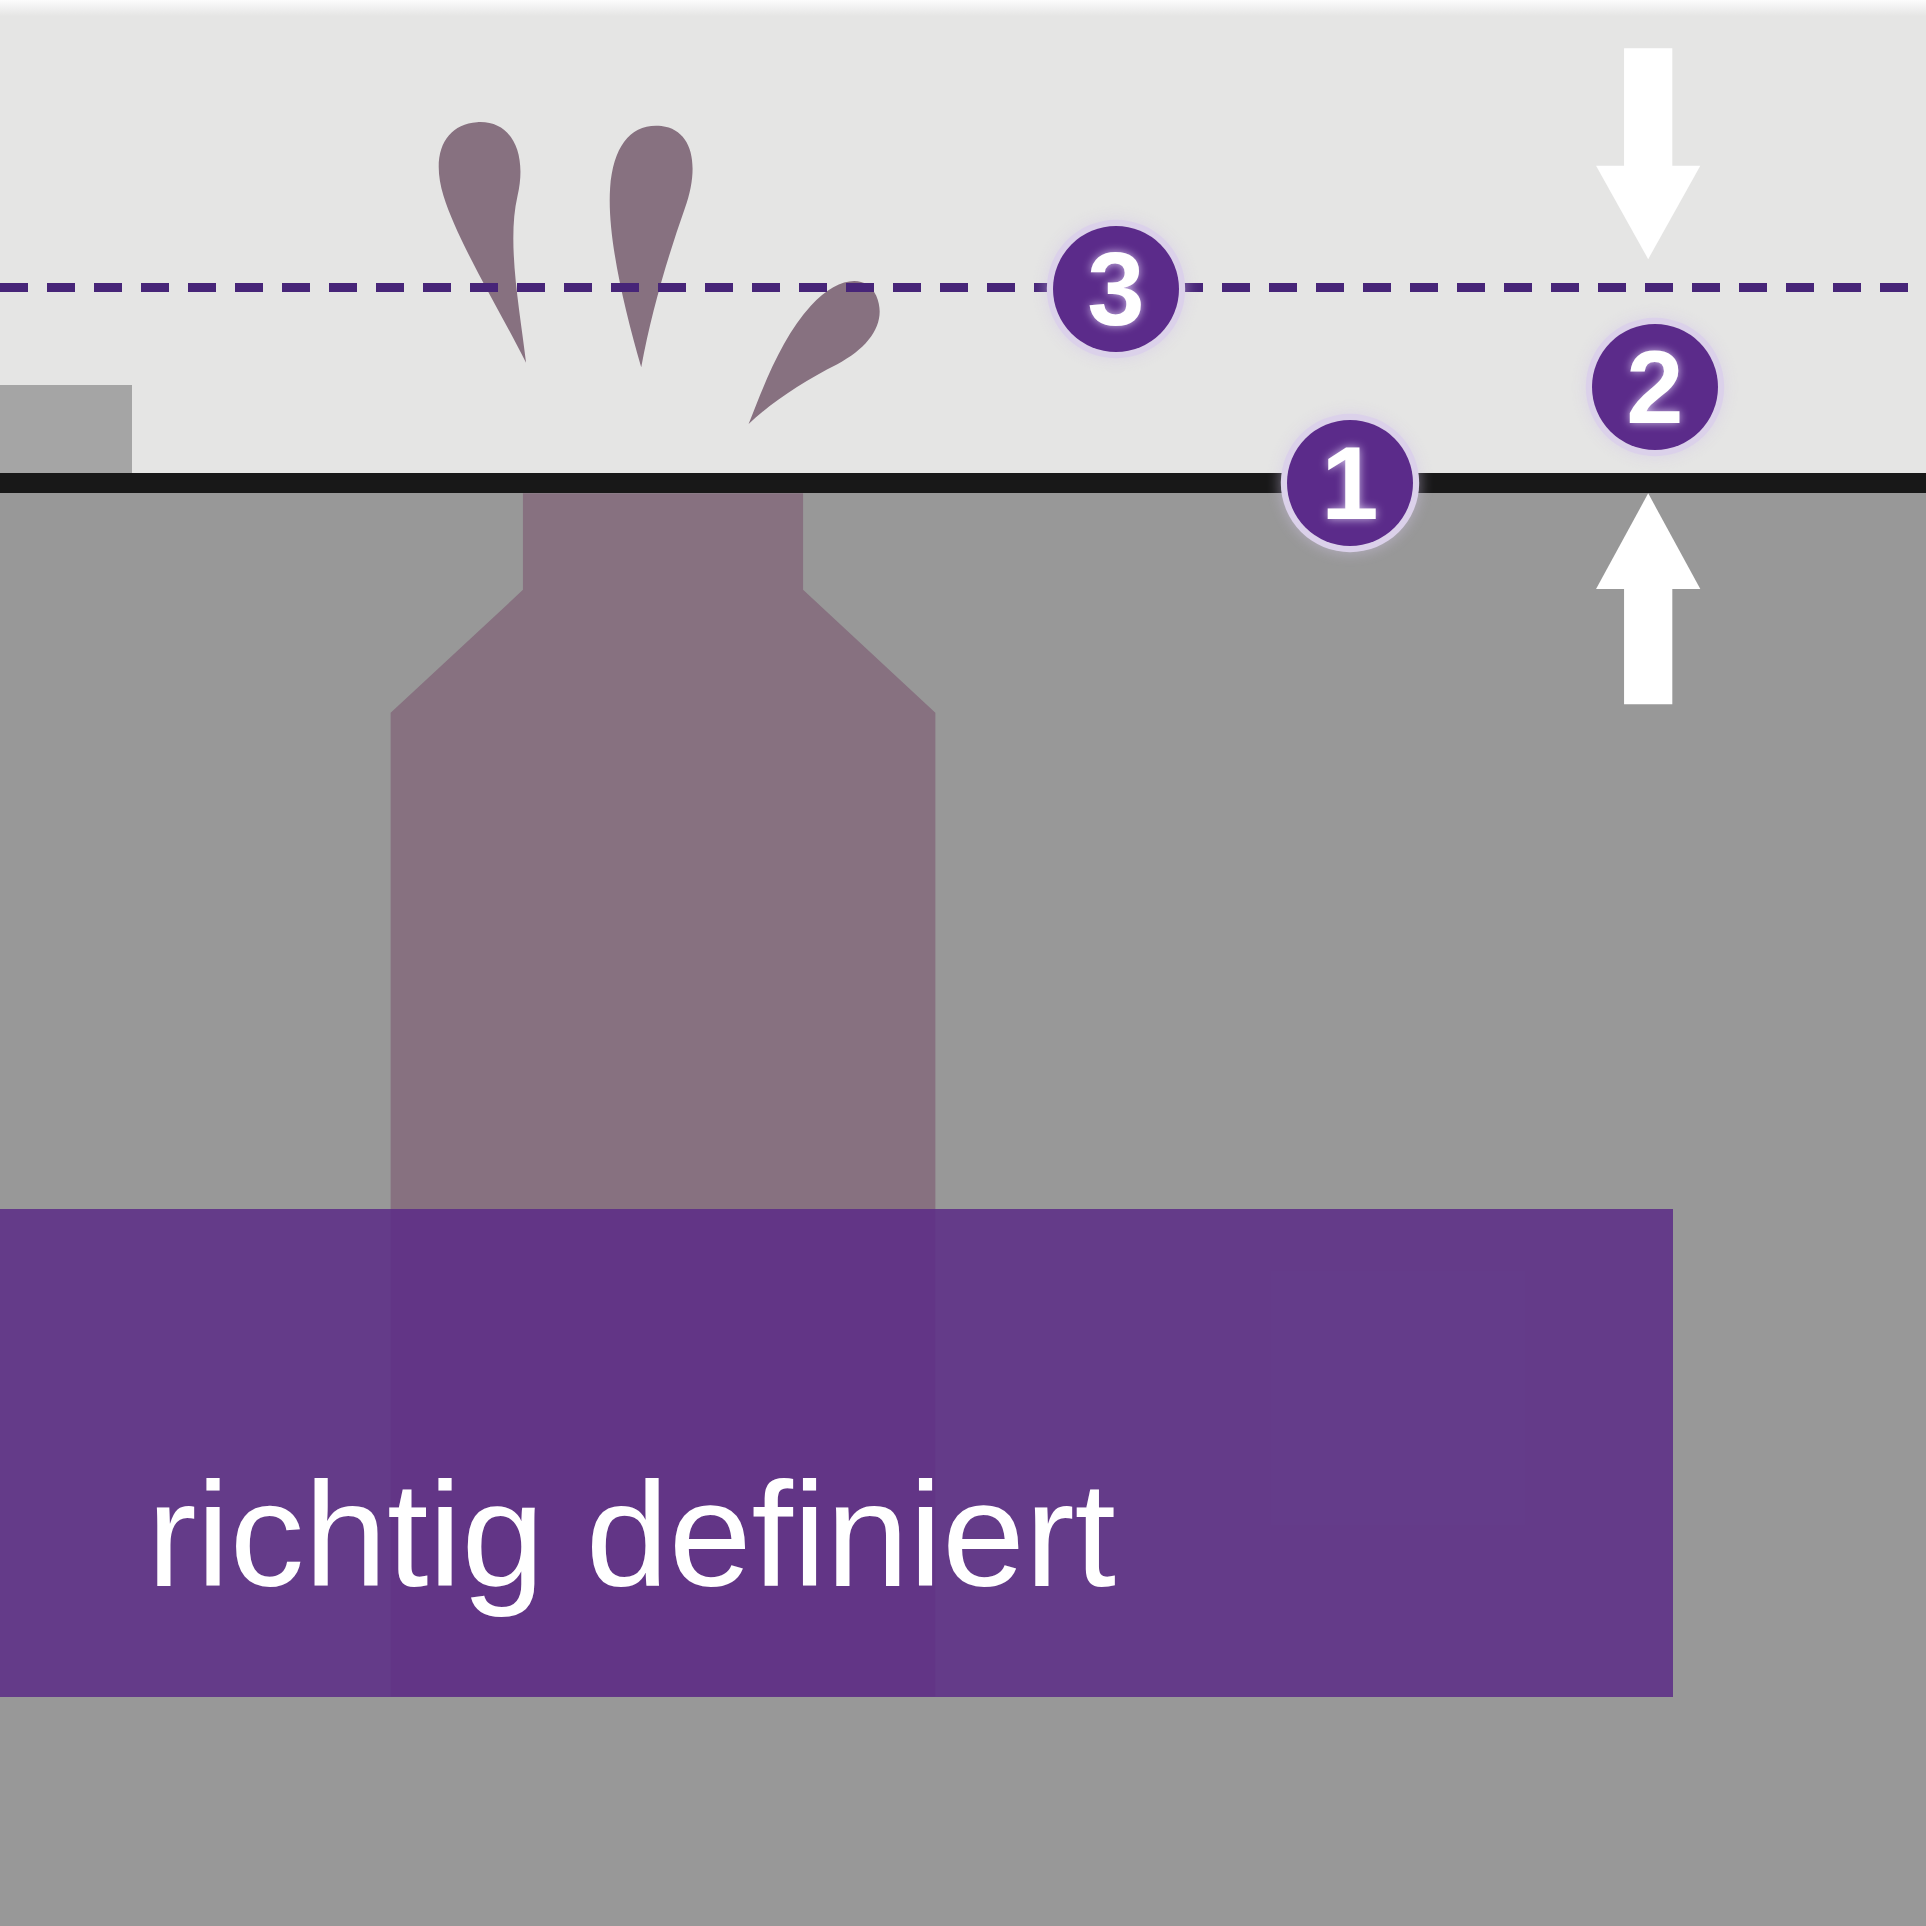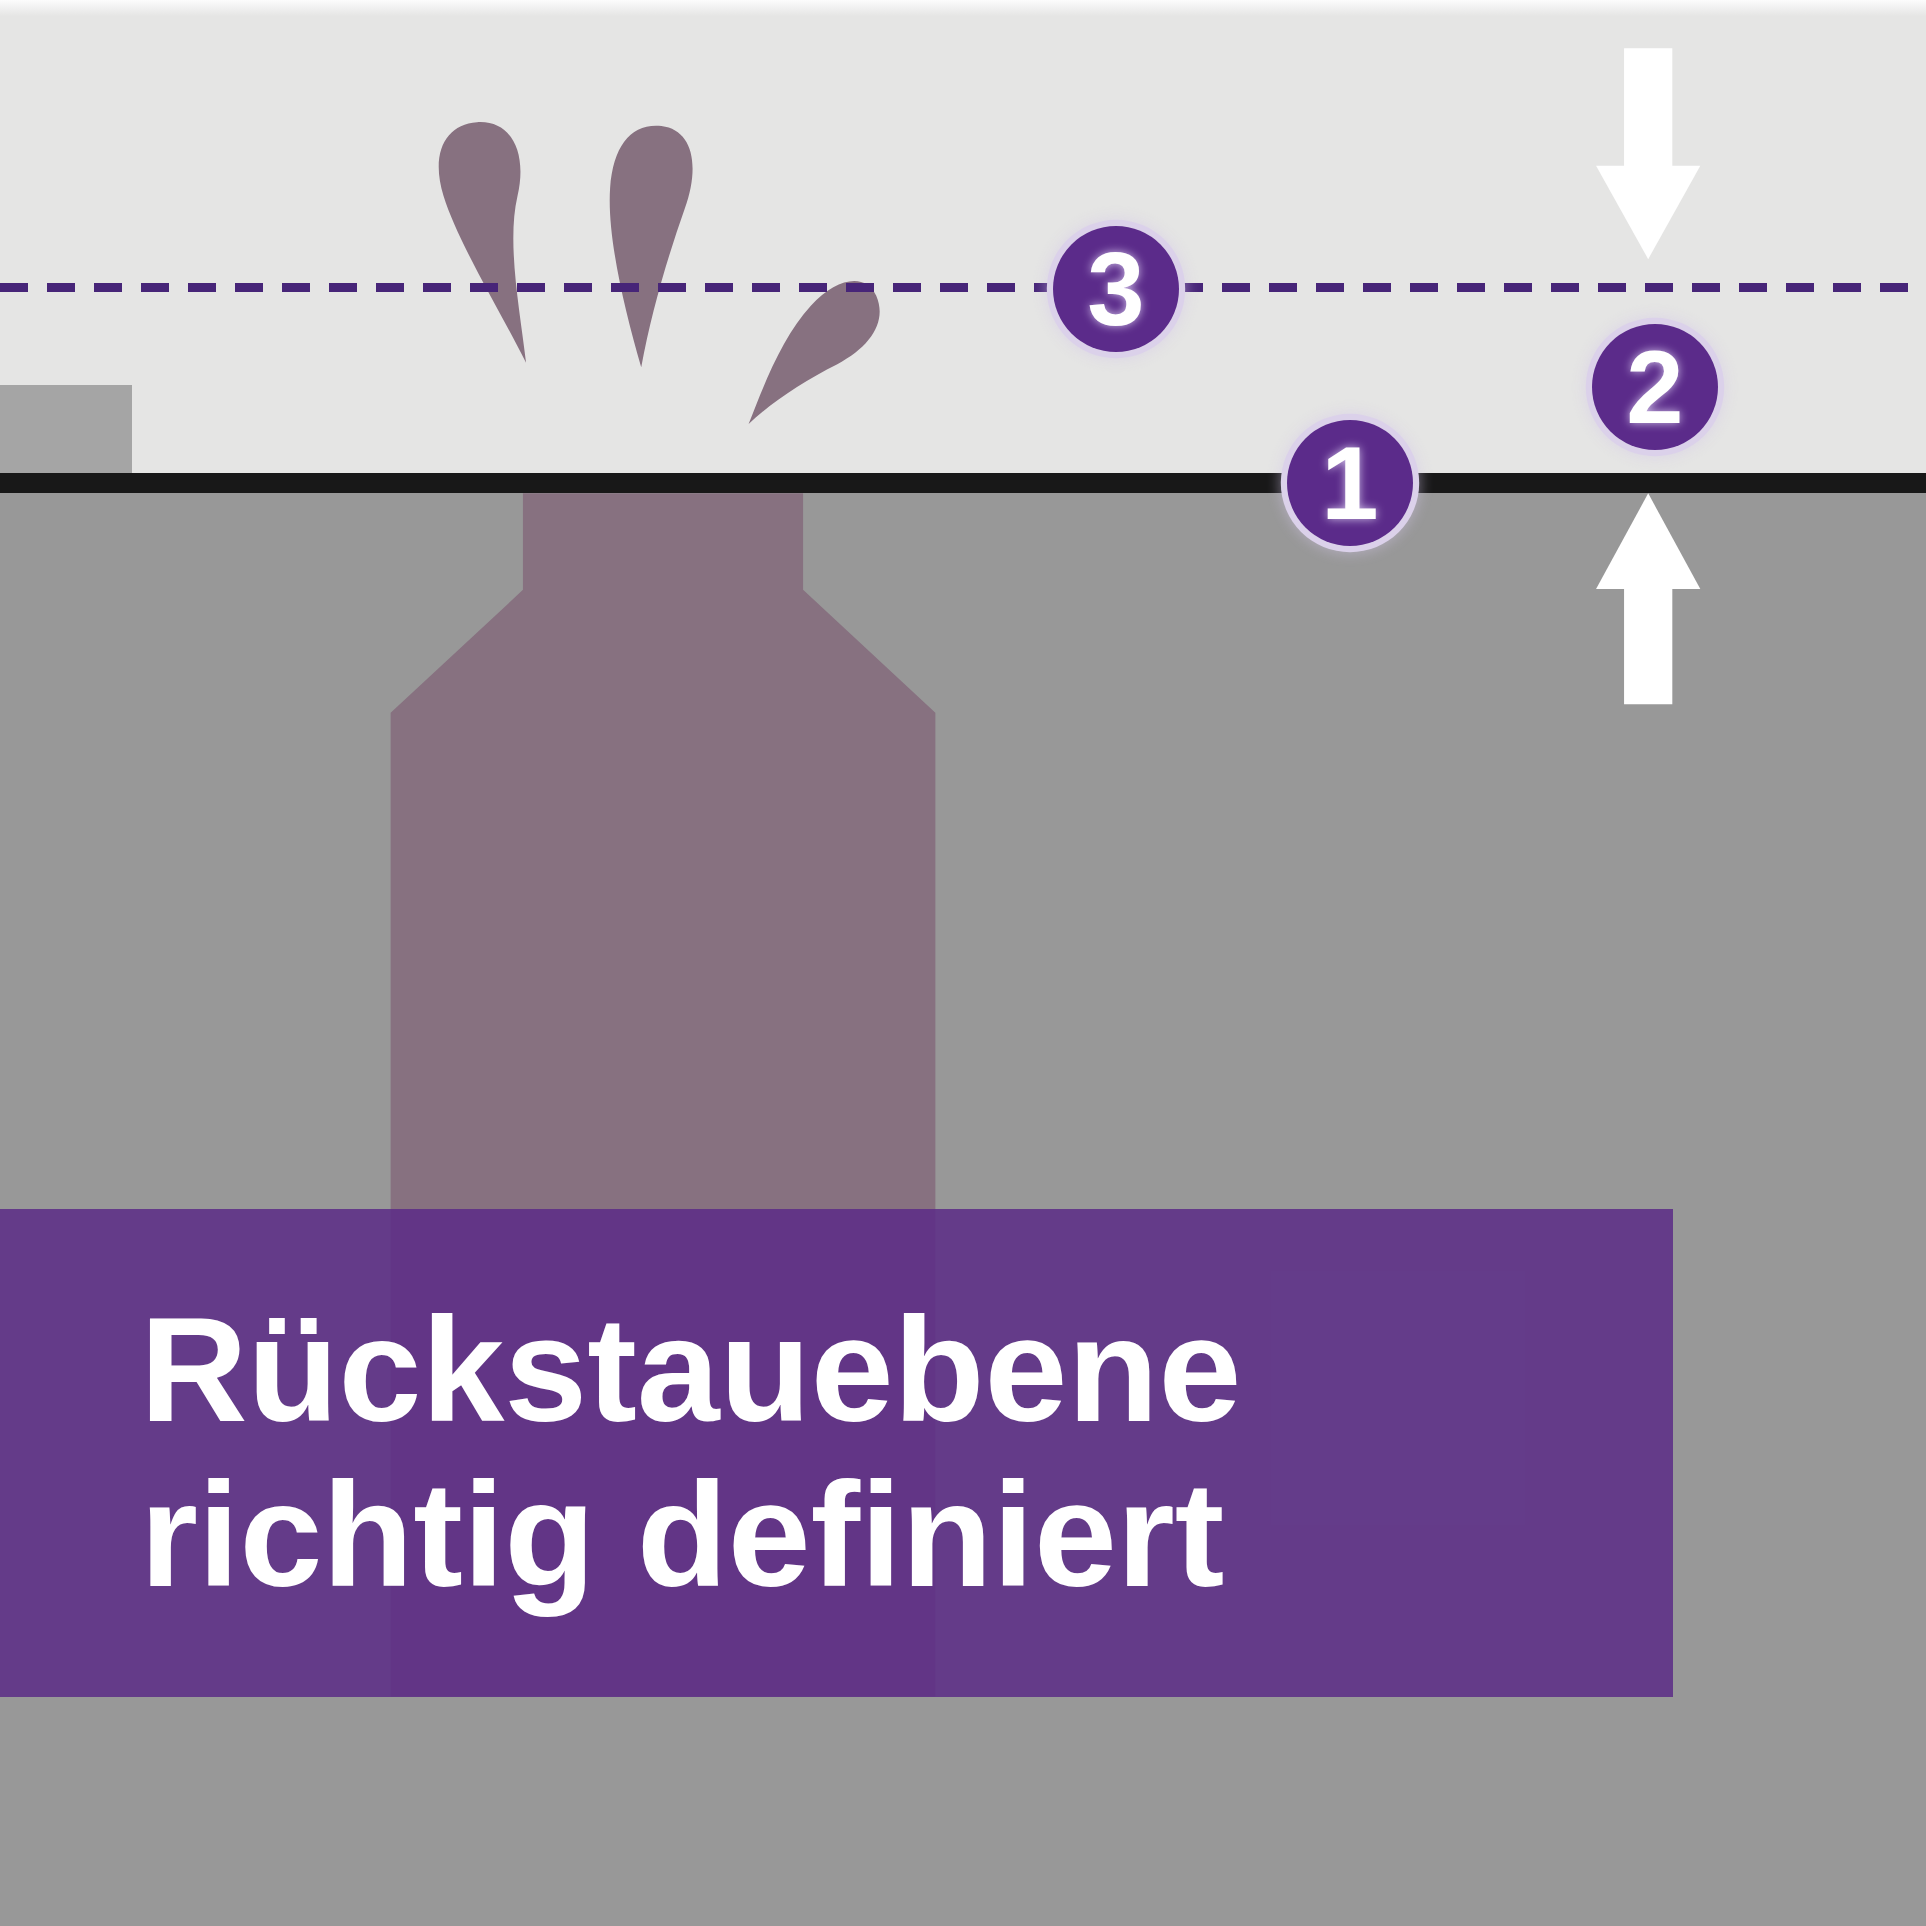--- a/index.html
+++ b/index.html
@@ -36,22 +36,22 @@
   .marker-3{left:1053px;top:226px;}
   .marker-1{left:1287px;top:420px;}
   .marker-2{left:1592px;top:324px;}
   
   .arrow-svg{position:absolute;left:0;top:0;z-index:6;}
   
   .banner{position:absolute;left:0;top:1209px;width:1673px;height:488px;
     background:rgba(90,42,135,0.84);z-index:8;}
   .banner-text{position:absolute;left:140px;top:1284px;z-index:9;color:#fff;}
   .banner-title{font-size:149px;font-weight:700;line-height:normal;white-space:nowrap;}
-  .banner-subtitle{position:absolute;left:140px;top:1449px;font-size:149px;
-    font-weight:700;line-height:normal;white-space:nowrap;color:#fff;z-index:9;}
+  .banner-subtitle{position:absolute;left:147px;top:1449px;font-size:149px;
+    font-weight:400;line-height:normal;white-space:nowrap;color:#fff;z-index:9;}
 </style>
 </head>
 <body>
 
 <div class="scene" style="--accent_purple: #5B2B8A; --marker_ring: #DBD1EA; --dashed_line: #472578; --banner_purple: #5A2A87; --splash_mauve: #877180; --sky: #E5E5E4; --ground: #989898; --ground_line: #181818; --left_block: #A5A5A5; --arrow_white: #FFFFFF; --text_white: #FFFFFF;">
 
   <div class="top-strip"></div>
   <div class="ground"></div>
   <div class="curb"></div>
 
@@ -85,17 +85,16 @@
     <span>3</span>
   </div>
   <div class="marker marker-1">
     <span>1</span>
   </div>
   <div class="marker marker-2">
     <span>2</span>
   </div>
 
   <div class="banner"></div>
-  <div class="banner-text banner-title">Rückstauebene</div>
   <div class="banner-subtitle">richtig definiert</div>
 
 </div>
 
 
 </body></html>

